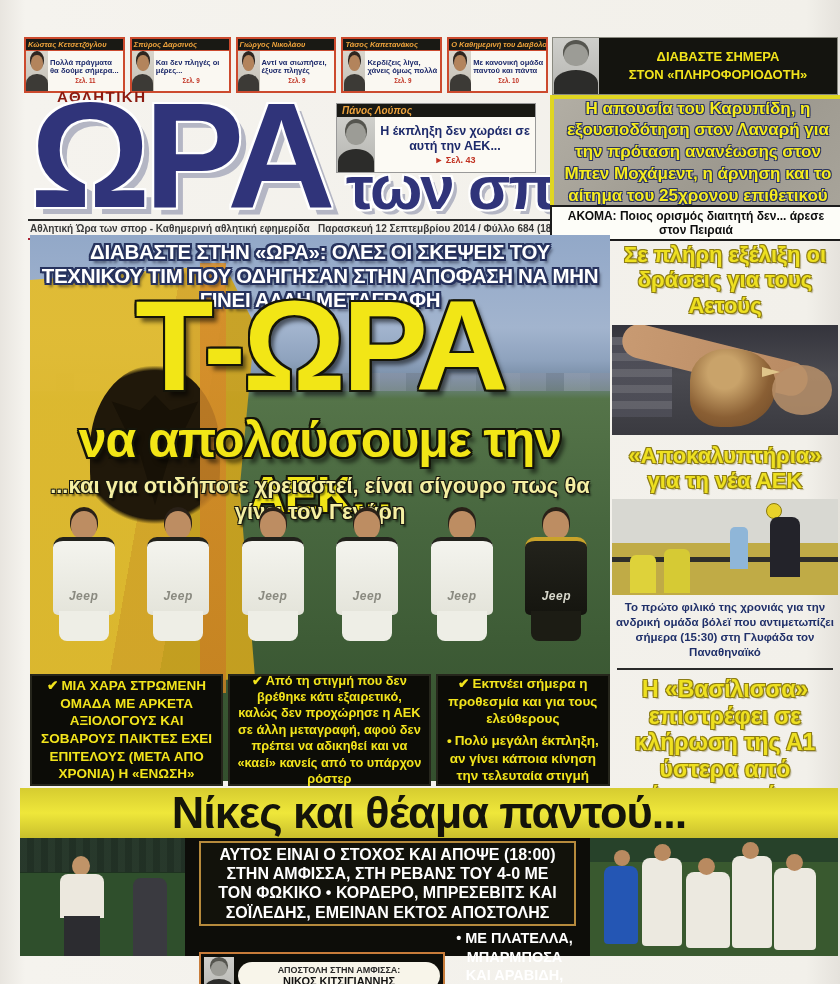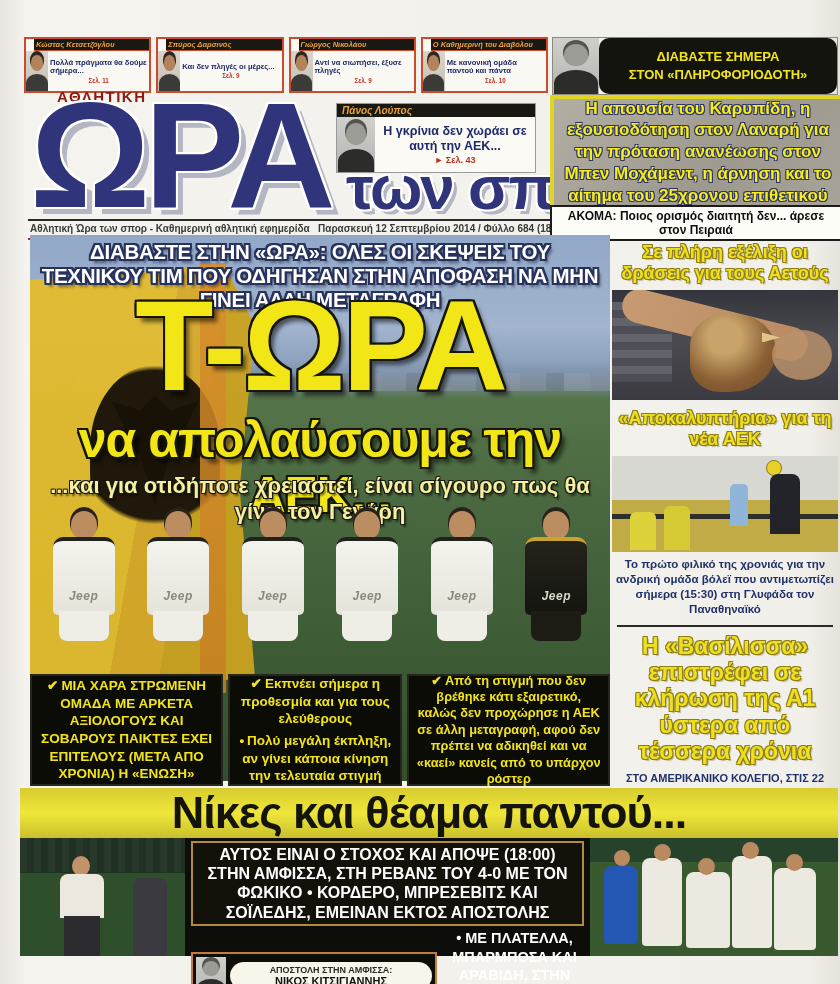--- a/index.html
+++ b/index.html
@@ -22,31 +22,31 @@
                   background:#b3845c;top:10%;left:24%;box-shadow:0 -3px 0 1px #2e2620;}
   .avatar::after{content:"";position:absolute;width:96%;height:46%;border-radius:50% 50% 0 0;
                  background:#3c3a36;bottom:-4%;left:2%;}
   .avatar.gray{background:linear-gradient(180deg,#cfcfcb,#b4b4b0);}
   .avatar.gray::before{background:#9c9c96;box-shadow:0 -3px 0 1px #55554f;}
   .avatar.gray::after{background:#2c2c2a;}
   
   .col-strip{position:absolute;left:24px;top:37px;width:524px;height:56px;display:flex;gap:5px;}
   .columnist{flex:1;border:2px solid #cc4a2e;background:#faf8f2;display:flex;flex-direction:column;min-width:0;}
   .columnist-header{background:#191914;color:#eea33c;font-size:7.5px;font-weight:bold;font-style:italic;
-                    padding:1px 2px;white-space:nowrap;overflow:hidden;border-bottom:1px solid #cc4a2e;margin-left:8px;}
+                    padding:1px 2px;white-space:nowrap;overflow:hidden;border-bottom:1px solid #cc4a2e;}
   .columnist-body{flex:1;display:flex;align-items:stretch;}
   .columnist-body .avatar{width:22px;}
   .columnist-textwrap{flex:1;display:flex;flex-direction:column;justify-content:center;padding:1px 2px;}
   .columnist-quote{color:#1d2a6b;font-weight:bold;font-size:7.6px;line-height:1.12;text-align:left;}
   .columnist-page{color:#c03020;font-size:6.3px;font-weight:bold;text-align:center;margin-top:1px;}
   
   .promo{position:absolute;left:552px;top:37px;width:284px;height:56px;display:flex;border:1px solid #8a8a80;}
   .promo .avatar{width:46px;}
   .promo-box{flex:1;background:#14140f;display:flex;flex-direction:column;justify-content:center;gap:2px;
-             text-align:center;color:#f2e41c;font-weight:bold;font-size:13px;line-height:1.2;border-radius:10px;}
+             text-align:center;color:#f2e41c;font-weight:bold;font-size:13px;line-height:1.2;}
   
   .kicker-athlitiki{position:absolute;left:57px;top:88px;color:#8c1a10;font-weight:bold;font-size:15px;letter-spacing:1.5px;}
   .title-main{position:absolute;left:30px;top:80px;font-size:150px;line-height:1;font-weight:bold;
               color:#30347a;letter-spacing:-6px;
               text-shadow:-2px -2px 0 #fff,2px -2px 0 #fff,-2px 2px 0 #fff,2px 2px 0 #fff,
                           -2px 0 0 #fff,2px 0 0 #fff,0 -2px 0 #fff,0 2px 0 #fff,7px 7px 0 #b4b6c4;}
   .title-sub{position:absolute;left:346px;top:152px;font-size:62px;font-weight:bold;color:#30347a;letter-spacing:-2px;
              text-shadow:-2px -2px 0 #fff,2px -2px 0 #fff,-2px 2px 0 #fff,2px 2px 0 #fff,5px 5px 0 #b4b6c4;}
   .loupos{position:absolute;left:336px;top:103px;width:198px;height:68px;border:1px solid #999;
           background:#fcfaf4;display:flex;flex-direction:column;}
@@ -62,21 +62,21 @@
   .tagline{font-size:10px;font-weight:bold;color:#3a3a3a;}
   .issue-info{font-size:10px;font-weight:bold;color:#3a3a3a;}
   
   .lead-box{position:absolute;left:550px;top:95px;width:280px;height:102px;border:4px solid #e0d622;
             background:linear-gradient(135deg,#b2aea4,#9d998f 60%,#a8a49a);
             display:flex;align-items:center;justify-content:center;text-align:center;
             color:#f6ec1e;font-weight:bold;font-size:17px;line-height:1.28;padding:2px 4px;}
   .akoma{position:absolute;left:550px;top:205px;width:286px;border:2px solid #1c1c1c;background:#fdfdf8;
          color:#0e0e0e;font-weight:bold;font-size:12px;text-align:center;padding:2px 1px;}
   .stories{position:absolute;left:612px;top:242px;width:226px;display:flex;flex-direction:column;}
-  .story-headline{color:#eee020;font-weight:bold;text-align:center;line-height:1.15;font-size:18px;}
+  .story-headline{color:#eee020;font-weight:bold;text-align:center;line-height:1.15;font-size:22px;}
   .volley-caption{color:#20306a;font-weight:bold;font-size:11.5px;line-height:1.3;text-align:center;margin-top:5px;}
   .story-divider{border:none;border-top:2px solid #2a2a2a;width:96%;margin:8px auto 6px auto;}
   .story3-detail{color:#20306a;font-weight:bold;font-size:11px;line-height:1.4;text-align:center;margin-top:6px;}
   
   .eagle-photo{position:relative;width:100%;height:110px;margin:7px 0 8px 0;overflow:hidden;
                background:linear-gradient(180deg,#34343c,#4a4a50 45%,#3a3a40);}
   .eagle-shelf{position:absolute;left:0;top:12px;width:60px;height:80px;
                background:repeating-linear-gradient(180deg,#6a6a72 0 8px,#50505a 8px 16px);opacity:.8;}
   .eagle-arm{position:absolute;left:8px;top:18px;width:190px;height:34px;border-radius:18px;
              background:linear-gradient(90deg,#c89a72,#b88a62);transform:rotate(14deg);}
@@ -148,21 +148,21 @@
                   font-size:45px;font-weight:bold;color:#14140a;letter-spacing:-1px;}
   .bottom-band{position:absolute;left:20px;top:838px;width:818px;height:118px;background:#0d0d09;display:flex;}
   .coach-photo{position:relative;width:165px;flex:none;overflow:hidden;
                background:linear-gradient(180deg,#1e3220 0 30%,#2f4f2c 30% 100%);}
   .coach-crowd{position:absolute;left:0;top:0;width:100%;height:34px;
                background:repeating-linear-gradient(90deg,#2a3a2e 0 7px,#223026 7px 14px);opacity:.8;}
   .coach-fig-head{position:absolute;left:52px;top:18px;width:18px;height:20px;border-radius:50%;background:#c09468;}
   .coach-fig-shirt{position:absolute;left:40px;top:36px;width:44px;height:44px;border-radius:8px 8px 0 0;background:#ece8de;}
   .coach-fig-pants{position:absolute;left:44px;top:78px;width:36px;height:40px;background:#2c2c30;}
   .coach-fig2{position:absolute;right:18px;top:40px;width:34px;height:78px;border-radius:8px 8px 0 0;background:#3a3a40;}
-  .bottom-center{flex:1;display:flex;flex-direction:column;padding:3px 6px;box-sizing:border-box;min-width:0;}
+  .bottom-center{flex:1;display:flex;flex-direction:column;padding:3px 14px;box-sizing:border-box;min-width:0;}
   .deck-box{border:2px solid #b68a3c;background:#12120b;color:#fff;font-weight:bold;font-size:16px;
             line-height:1.2;text-align:center;padding:2px 8px;}
   .bottom-row{flex:1;display:flex;align-items:center;gap:8px;margin-top:3px;}
   .reporter-pill{border:2px solid #c87c3a;background:#0e0e09;padding:3px;display:flex;align-items:center;gap:4px;width:236px;flex:none;}
   .reporter-pill .avatar{width:30px;height:38px;}
   .reporter-white{flex:1;background:#f8f5ea;border-radius:14px;text-align:center;padding:3px 6px;}
   .reporter-label{font-size:9px;font-weight:bold;color:#2a2a2a;}
   .reporter-name{font-size:11px;font-weight:bold;color:#111;}
   .side-note{flex:1;color:#fff;font-weight:bold;font-size:14.5px;line-height:1.3;text-align:center;}
   .celebration-photo{position:relative;width:248px;flex:none;overflow:hidden;
@@ -201,20 +201,30 @@
       <div class="columnist-header">Γιώργος Νικολάου</div>
       <div class="columnist-body">
         <div class="avatar"></div>
         <div class="columnist-textwrap">
           <div class="columnist-quote">Αντί να σιωπήσει, έξυσε πληγές</div>
           <div class="columnist-page">Σελ. 9</div>
         </div>
       </div>
     </div>
     <div class="columnist">
+      <div class="columnist-header">Τάσος Καπετανάκος</div>
+      <div class="columnist-body">
+        <div class="avatar"></div>
+        <div class="columnist-textwrap">
+          <div class="columnist-quote">Κερδίζεις λίγα, χάνεις όμως πολλά</div>
+          <div class="columnist-page">Σελ. 9</div>
+        </div>
+      </div>
+    </div>
+    <div class="columnist">
       <div class="columnist-header">Ο Καθημερινή του Διαβόλου</div>
       <div class="columnist-body">
         <div class="avatar"></div>
         <div class="columnist-textwrap">
           <div class="columnist-quote">Με κανονική ομάδα παντού και πάντα</div>
           <div class="columnist-page">Σελ. 10</div>
         </div>
       </div>
     </div>
   </div>
@@ -229,21 +239,21 @@
 
   <div class="kicker-athlitiki">ΑΘΛΗΤΙΚΗ</div>
   <div class="title-main">ΩΡΑ</div>
   <div class="title-sub">των σπορ</div>
 
   <div class="loupos">
     <div class="loupos-header">Πάνος Λούπος</div>
     <div class="loupos-body">
       <div class="avatar gray"></div>
       <div class="loupos-textwrap">
-        <div class="loupos-quote">Η γκρίνια δεν χωράει σε αυτή την ΑΕΚ...</div>
+        <div class="loupos-quote">Η έκπληξη δεν χωράει σε αυτή την ΑΕΚ...</div>
         <div class="loupos-page">► Σελ. 43</div>
       </div>
     </div>
   </div>
 
   <div class="mast-foot">
     <span class="tagline">Αθλητική Ώρα των σπορ - Καθημερινή αθλητική εφημερίδα</span>
     <span class="issue-info">Παρασκευή 12 Σεπτεμβρίου 2014 / Φύλλο 684 (1884) / € 1.30</span>
   </div>
   <div class="mast-foot-line"></div>
@@ -331,31 +341,31 @@
       </div>
     </div>
   </div>
 
   <div class="bullets">
     <div class="bullet-box b1">
       <div class="bullet-item">
         <span class="marker">✔</span><span>ΜΙΑ ΧΑΡΑ ΣΤΡΩΜΕΝΗ ΟΜΑΔΑ ΜΕ ΑΡΚΕΤΑ ΑΞΙΟΛΟΓΟΥΣ ΚΑΙ ΣΟΒΑΡΟΥΣ ΠΑΙΚΤΕΣ ΕΧΕΙ ΕΠΙΤΕΛΟΥΣ (ΜΕΤΑ ΑΠΟ ΧΡΟΝΙΑ) Η «ΕΝΩΣΗ»</span>
       </div>
     </div>
+    <div class="bullet-box b2">
+      <div class="bullet-item">
+        <span class="marker">✔</span><span>Από τη στιγμή που δεν βρέθηκε κάτι εξαιρετικό, καλώς δεν προχώρησε η ΑΕΚ σε άλλη μεταγραφή, αφού δεν πρέπει να αδικηθεί και να «καεί» κανείς από το υπάρχον ρόστερ</span>
+      </div>
+    </div>
     <div class="bullet-box b3">
       <div class="bullet-item">
         <span class="marker">✔</span><span>Εκπνέει σήμερα η προθεσμία και για τους ελεύθερους</span>
       </div>
       <div class="bullet-item">
         <span class="marker">•</span><span>Πολύ μεγάλη έκπληξη, αν γίνει κάποια κίνηση την τελευταία στιγμή</span>
-      </div>
-    </div>
-    <div class="bullet-box b2">
-      <div class="bullet-item">
-        <span class="marker">✔</span><span>Από τη στιγμή που δεν βρέθηκε κάτι εξαιρετικό, καλώς δεν προχώρησε η ΑΕΚ σε άλλη μεταγραφή, αφού δεν πρέπει να αδικηθεί και να «καεί» κανείς από το υπάρχον ρόστερ</span>
       </div>
     </div>
   </div>
 
   <div class="strip-headline">Νίκες και θέαμα παντού...</div>
 
   <div class="bottom-band">
     <div class="coach-photo">
       <div class="coach-crowd"></div>
       <div class="coach-fig-head"></div>

